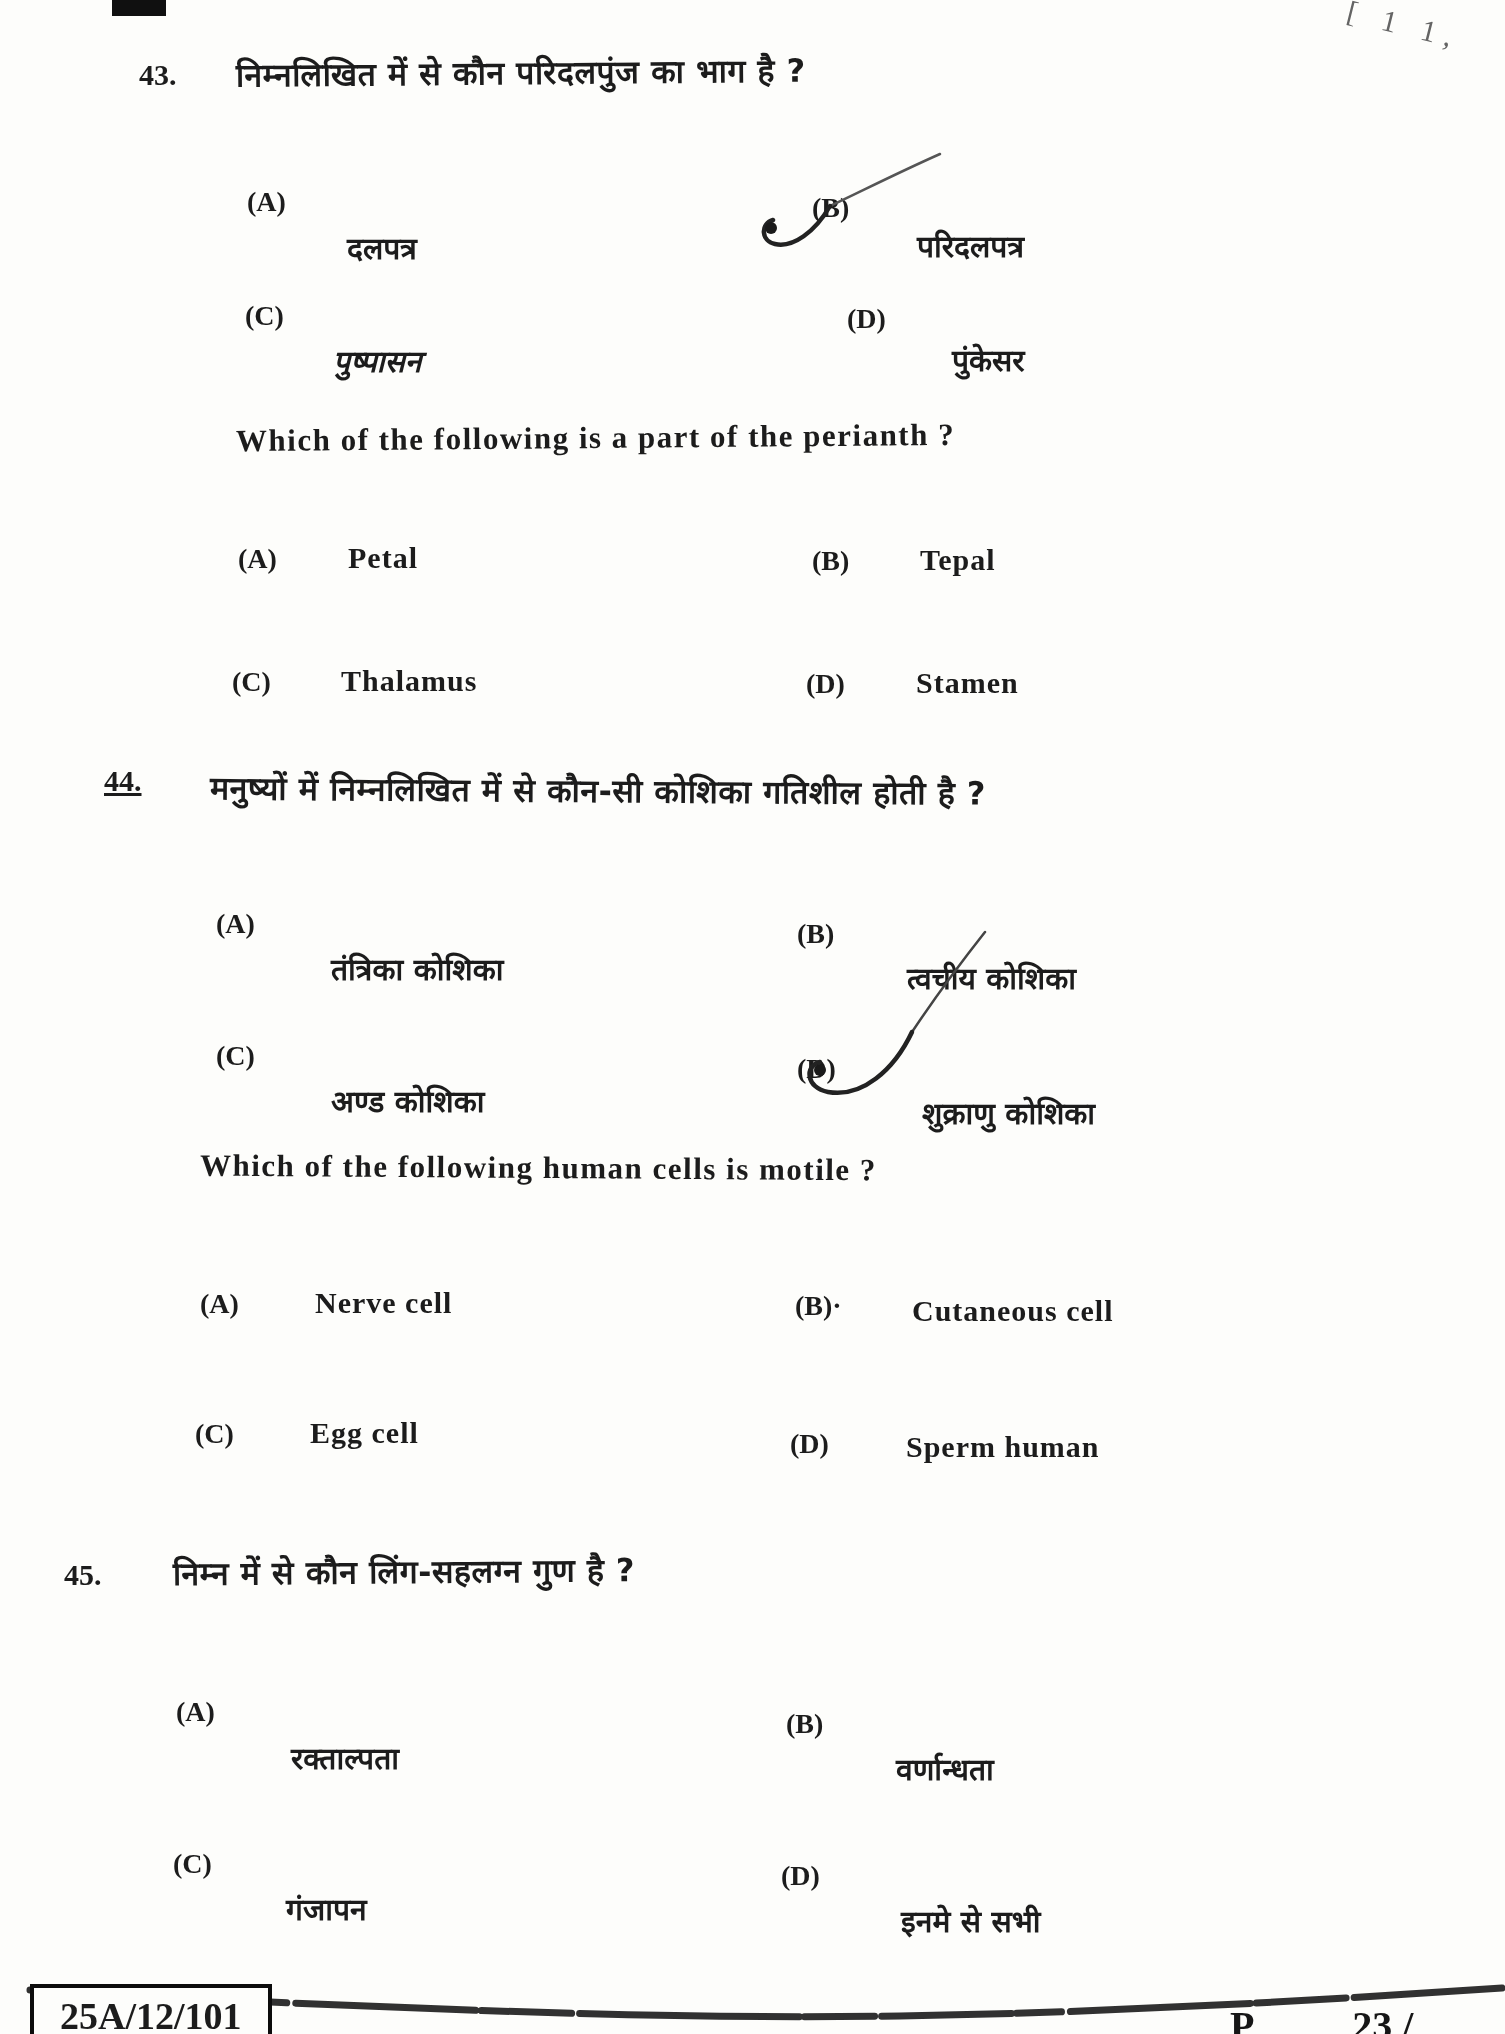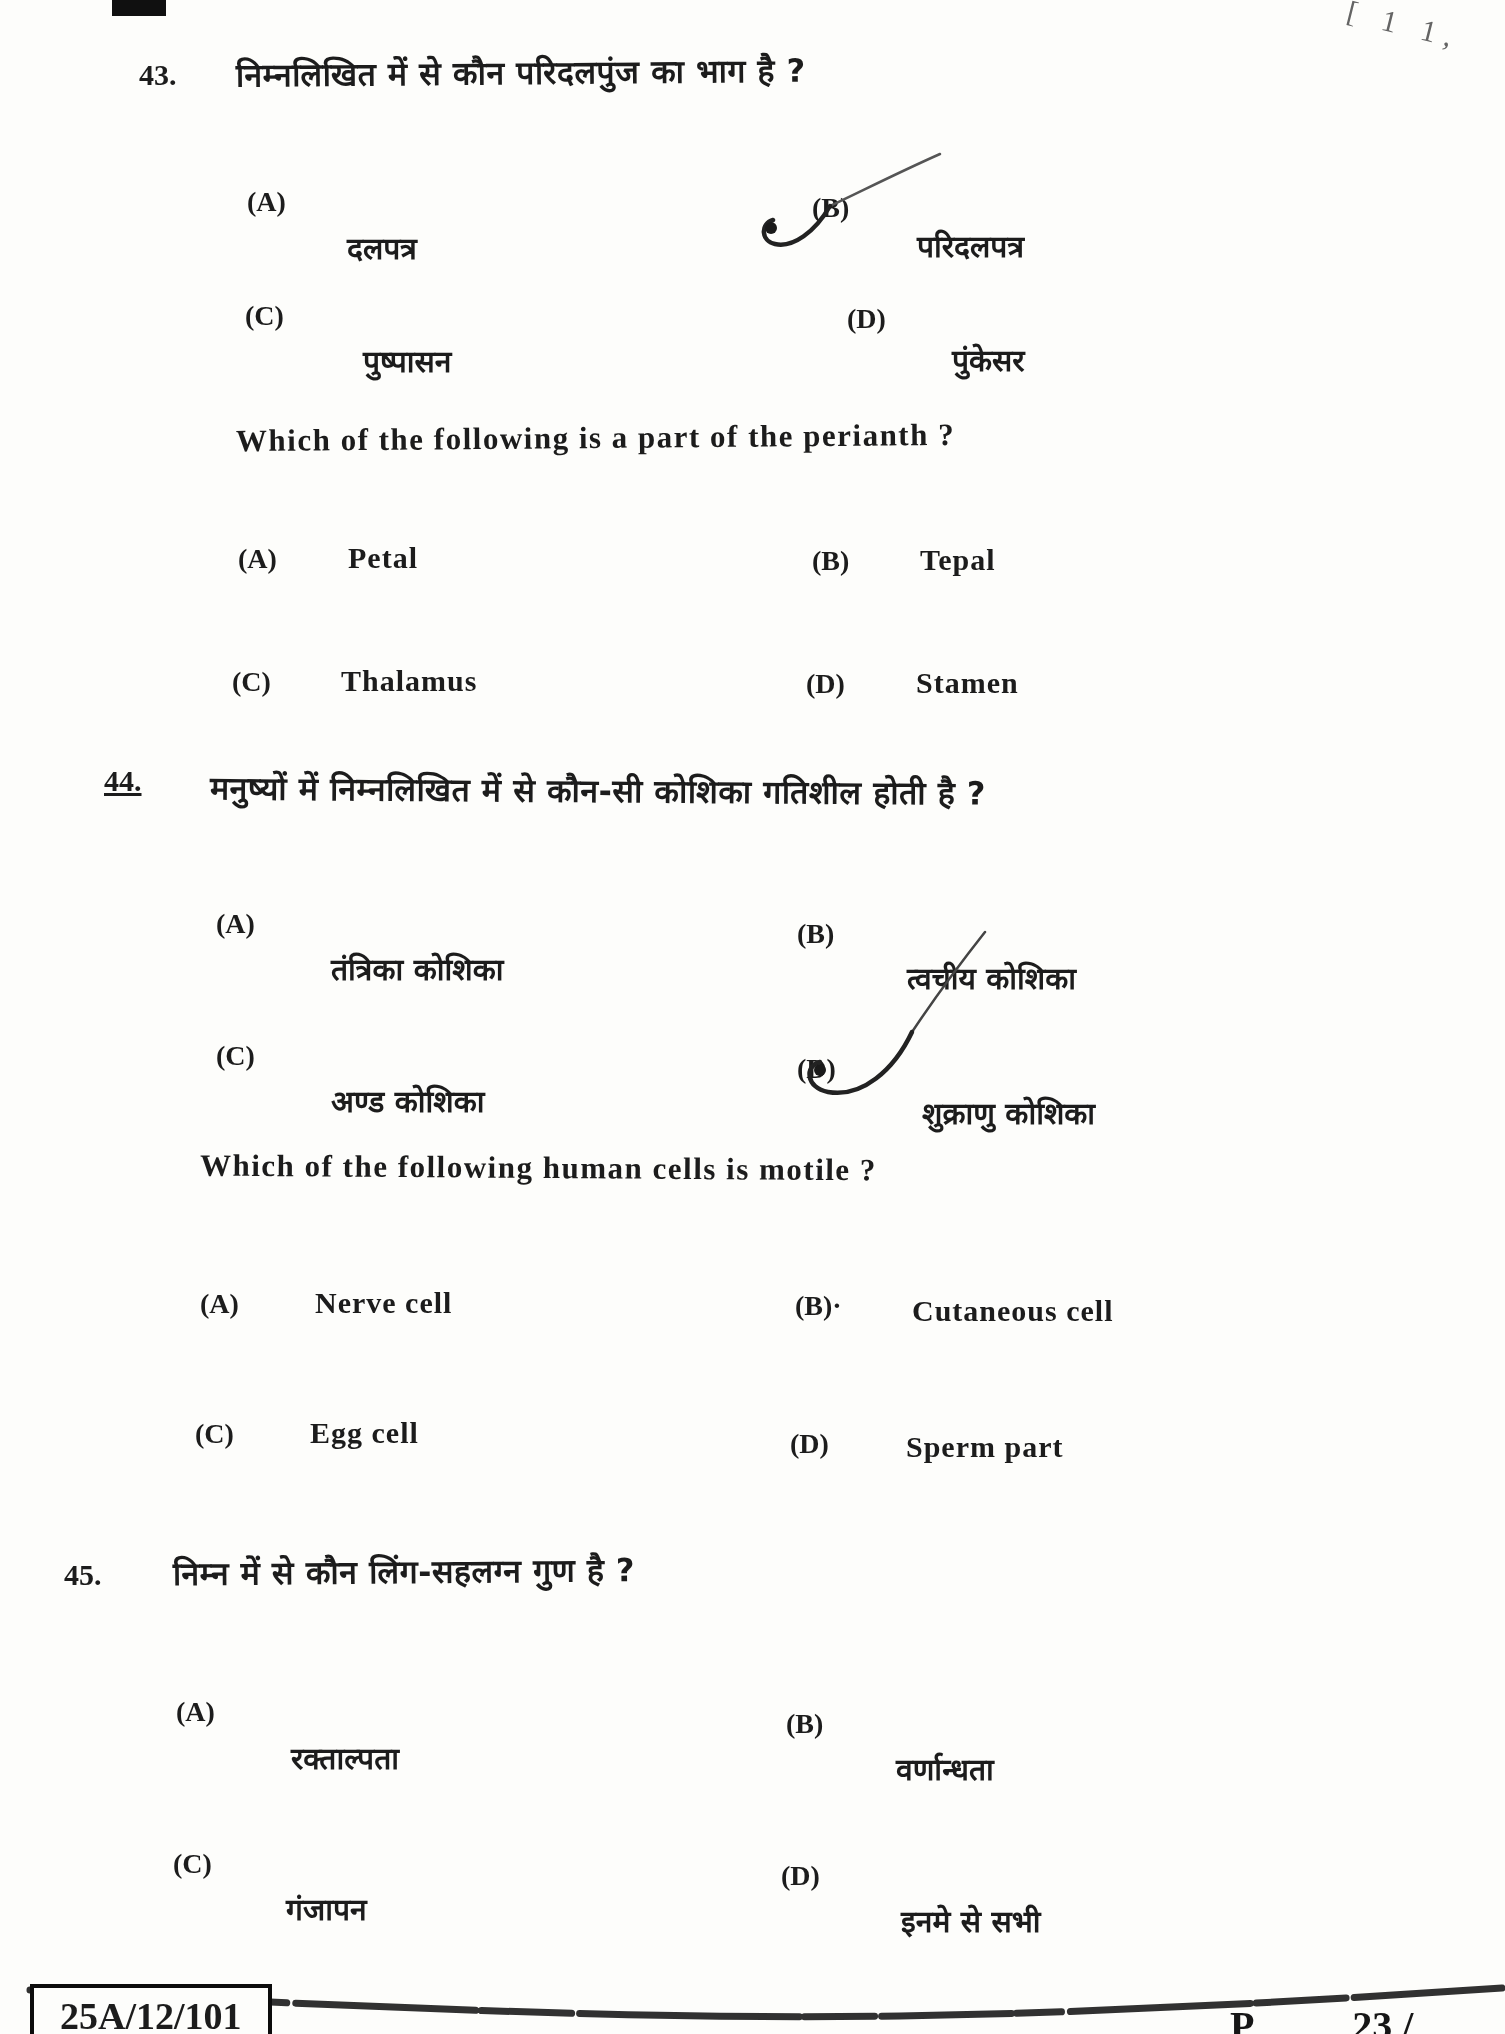--- a/index.html
+++ b/index.html
@@ -94,21 +94,21 @@
   <div class="abs opt-label" style="left:812px;top:192px;">(B)</div>
   <div class="abs hi-opt" style="left:917px;top:178px;">परिदलपत्र</div>
 
   <svg class="abs" style="left:735px;top:148px;" width="215" height="115" viewBox="0 0 215 115">
     <path d="M205,6 C160,26 125,44 95,58" fill="none" stroke="#555" stroke-width="2.5" stroke-linecap="round"></path>
     <path d="M95,58 C80,84 58,100 40,96 C26,93 25,76 38,72" fill="none" stroke="#222" stroke-width="4.5" stroke-linecap="round"></path>
     <circle cx="36" cy="80" r="6" fill="#1a1a1a"></circle>
   </svg>
 
   <div class="abs opt-label" style="left:245px;top:300px;">(C)</div>
-  <div class="abs hi-opt" style="left:363px;top:293px;">पुष्पासन</div>
+  <div class="abs hi-opt" style="left:333px;top:293px;font-style:italic;">पुष्पासन</div>
 
   <div class="abs opt-label" style="left:847px;top:303px;">(D)</div>
   <div class="abs hi-opt" style="left:952px;top:292px;">पुंकेसर</div>
 
   <div class="abs en tilt-l" style="left:236px;top:420px;">Which of the following is a part of the perianth ?</div>
 
   <div class="abs opt-label" style="left:238px;top:543px;">(A)</div>
   <div class="abs en-opt" style="left:348px;top:541px;">Petal</div>
 
   <div class="abs opt-label" style="left:812px;top:545px;">(B)</div>
@@ -146,21 +146,21 @@
   <div class="abs opt-label" style="left:200px;top:1288px;">(A)</div>
   <div class="abs en-opt" style="left:315px;top:1286px;">Nerve cell</div>
 
   <div class="abs opt-label" style="left:795px;top:1290px;">(B)·</div>
   <div class="abs en-opt" style="left:912px;top:1294px;">Cutaneous cell</div>
 
   <div class="abs opt-label" style="left:195px;top:1418px;">(C)</div>
   <div class="abs en-opt" style="left:310px;top:1416px;">Egg cell</div>
 
   <div class="abs opt-label" style="left:790px;top:1428px;">(D)</div>
-  <div class="abs en-opt" style="left:906px;top:1430px;">Sperm part</div>
+  <div class="abs en-opt" style="left:906px;top:1430px;">Sperm human</div>
 
   <div class="abs q-num" style="left:64px;top:1558px;">45.</div>
   <div class="abs hi tilt-l" style="left:173px;top:1549px;">निम्न में से कौन लिंग-सहलग्न गुण है ?</div>
 
   <div class="abs opt-label" style="left:176px;top:1696px;">(A)</div>
   <div class="abs hi-opt" style="left:291px;top:1690px;">रक्ताल्पता</div>
 
   <div class="abs opt-label" style="left:786px;top:1708px;">(B)</div>
   <div class="abs hi-opt" style="left:896px;top:1701px;">वर्णान्धता</div>
 

